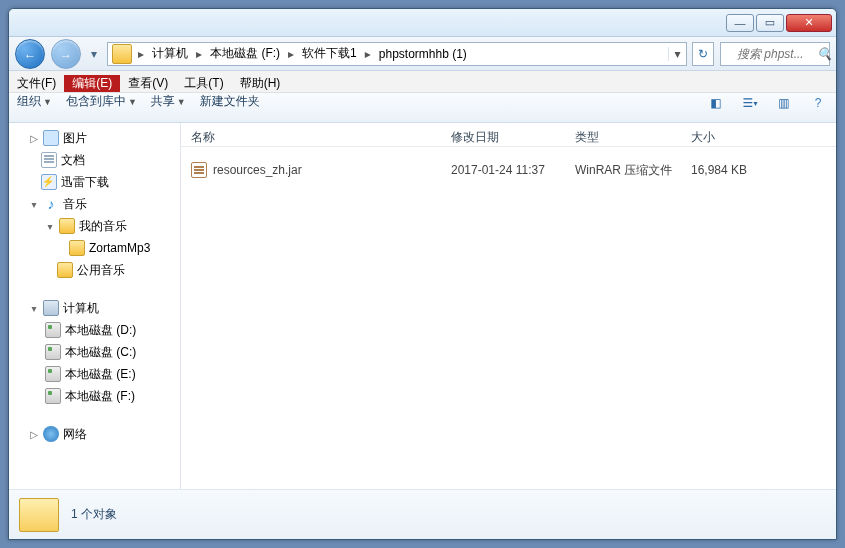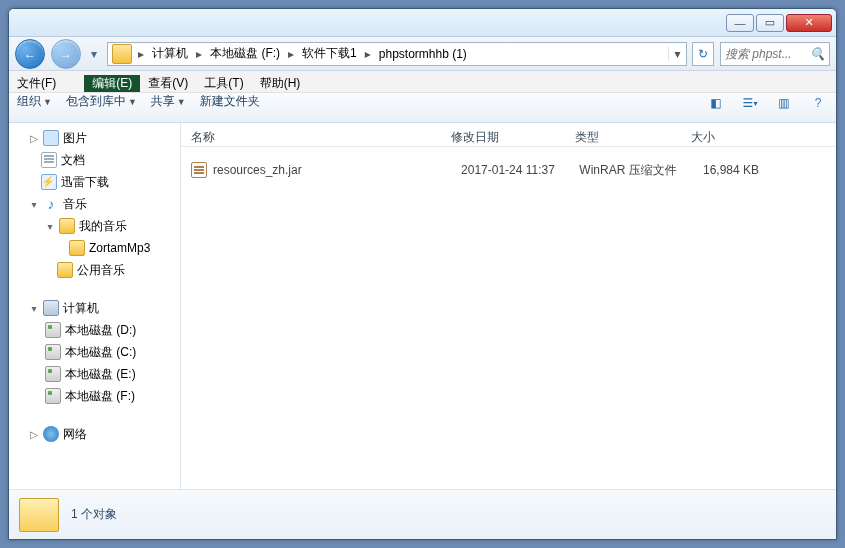--- a/index.html
+++ b/index.html
@@ -58,32 +58,32 @@
     border: 1px solid #caa030; border-radius: 2px;
   }
   .crumbs { display:flex; align-items:center; height:100%; flex:1; }
   .crumb { padding: 0 6px; height:100%; display:flex; align-items:center; cursor: default; }
   .crumbsep { color:#555; padding: 0 2px; }
   .addr-drop { width:18px; display:flex; align-items:center; justify-content:center; border-left:1px solid #dce5ee; color:#555; }
   .refresh { width:22px; height:24px; border:1px solid #a0b4c8; background:#fff; display:flex; align-items:center; justify-content:center; color:#2a6aa8; margin-left:-1px; }
   .searchbox {
     width: 110px; height: 24px;
     border: 1px solid #a0b4c8; background:#fff;
-    display:flex; align-items:center; padding: 0 4px; color:#888;
+    display:flex; align-items:center; padding: 0 16px; color:#888;
     font-style: italic;
   }
   .searchbox input { border:none; outline:none; width:80px; font-style:italic; color:#888; font-size:12px; }
   .searchmag { color:#2a6aa8; margin-left:auto; }
   
   .menubar {
     height: 22px; background:#f3f3f3; border-bottom:1px solid #e0e0e0;
     display:flex; align-items:flex-end;
   }
   .menuitem { padding: 0 8px; display:flex; align-items:center; }
-  .menuitem.active { background:#14532d; color:#fff;margin-left:20px; }
+  .menuitem.active { background:#b91c1c; color:#fff; }
   
   .toolbar {
     height: 30px;
     background: linear-gradient(#fafcfe,#e9f1f8);
     border-bottom:1px solid #d0dce8;
     display:flex; align-items:flex-start; padding: 0 8px; gap: 14px;
     color:#1a3a5a;
   }
   .toolitem { display:flex; align-items:center; gap:2px; cursor:default; }
   .toolitem .drop { font-size:9px; color:#555; }
@@ -120,21 +120,21 @@
   .colheaders {
     height:24px; display:flex; align-items:flex-end;
     border-bottom:1px solid #e6eaef; color:#3a4a5a;
   }
   .colh { padding-left:10px; }
   .col-name { width:260px; }
   .col-date { width:124px; }
   .col-type { width:116px; }
   .col-size { width:90px; }
   .filelist { flex:1; overflow:auto; }
-  .filerow { height:22px; display:flex; align-items:center; color:#444;text-align:center; }
+  .filerow { height:22px; display:flex; align-items:center; color:#444; }
   .filerow .cell { padding-left:10px; }
   .fileicon { width:16px; height:16px; background:#fff; border:1px solid #b08050; border-radius:2px; margin-right:6px; display:inline-block; position:relative; }
   .fileicon::after { content:""; position:absolute; top:3px; left:2px; right:2px; height:2px; background:#b08050; box-shadow:0 3px 0 #b08050, 0 6px 0 #b08050; }
   
   .statusbar {
     height:50px; border-top:1px solid #dfe6ee;
     background:linear-gradient(#f6fafd,#eaf1f8);
     display:flex; align-items:center; padding: 0 10px; gap:12px;
     color:#2a4a6a;
   }

